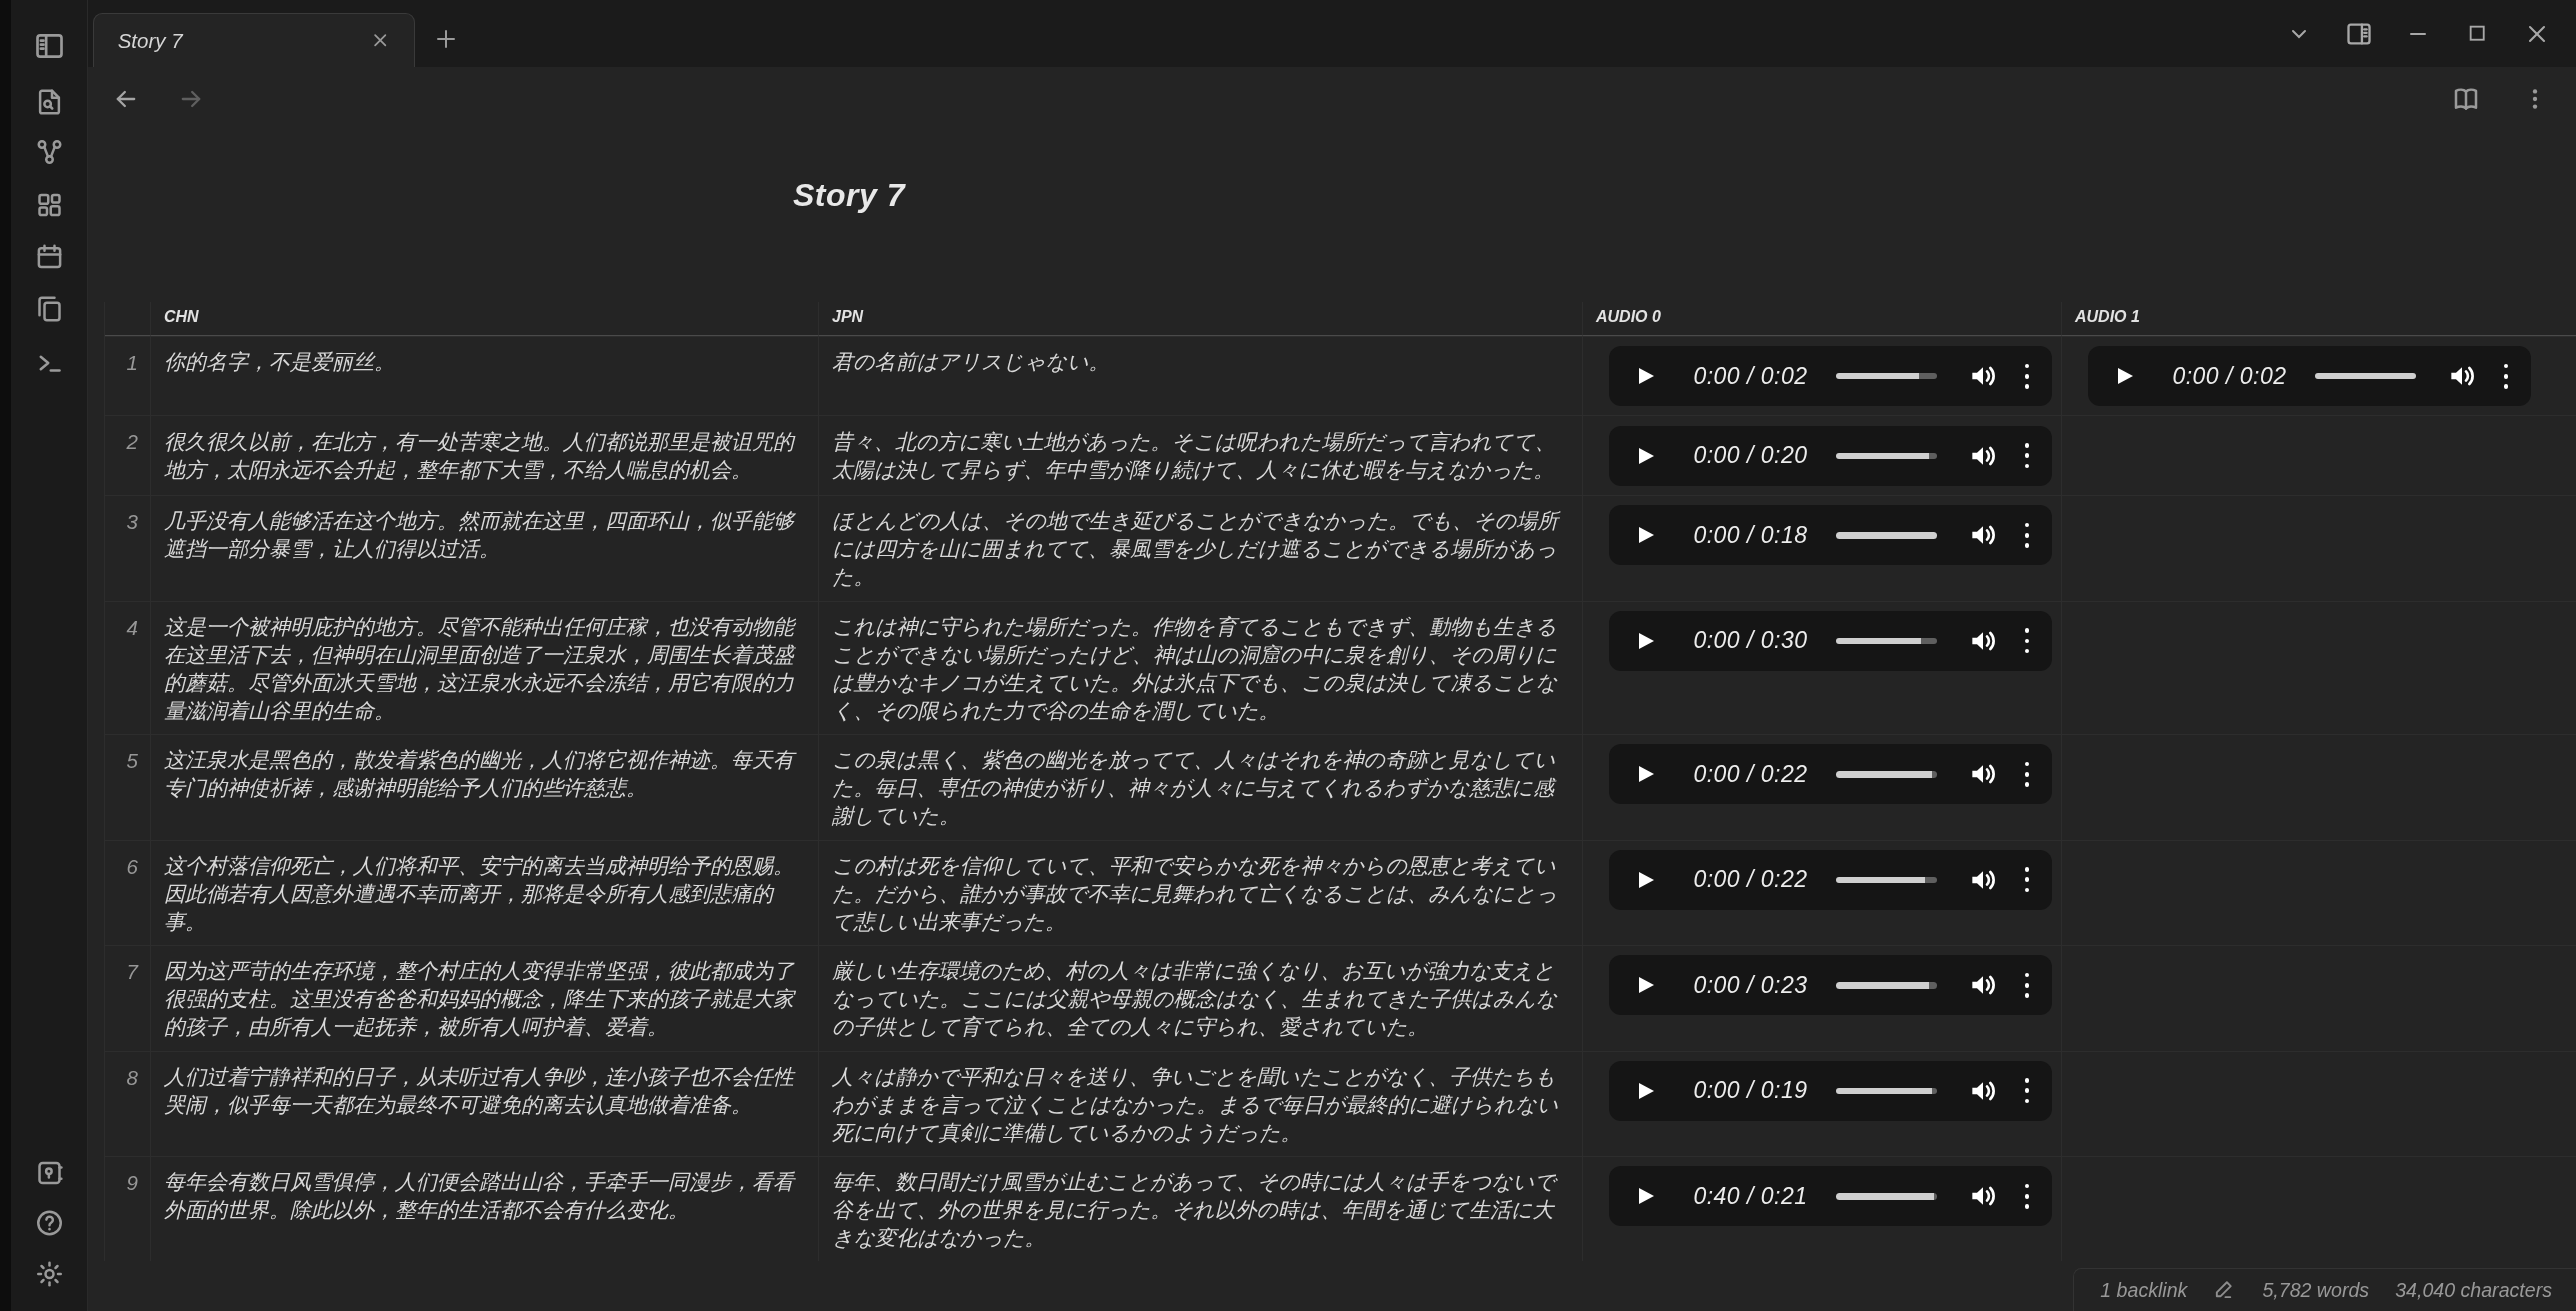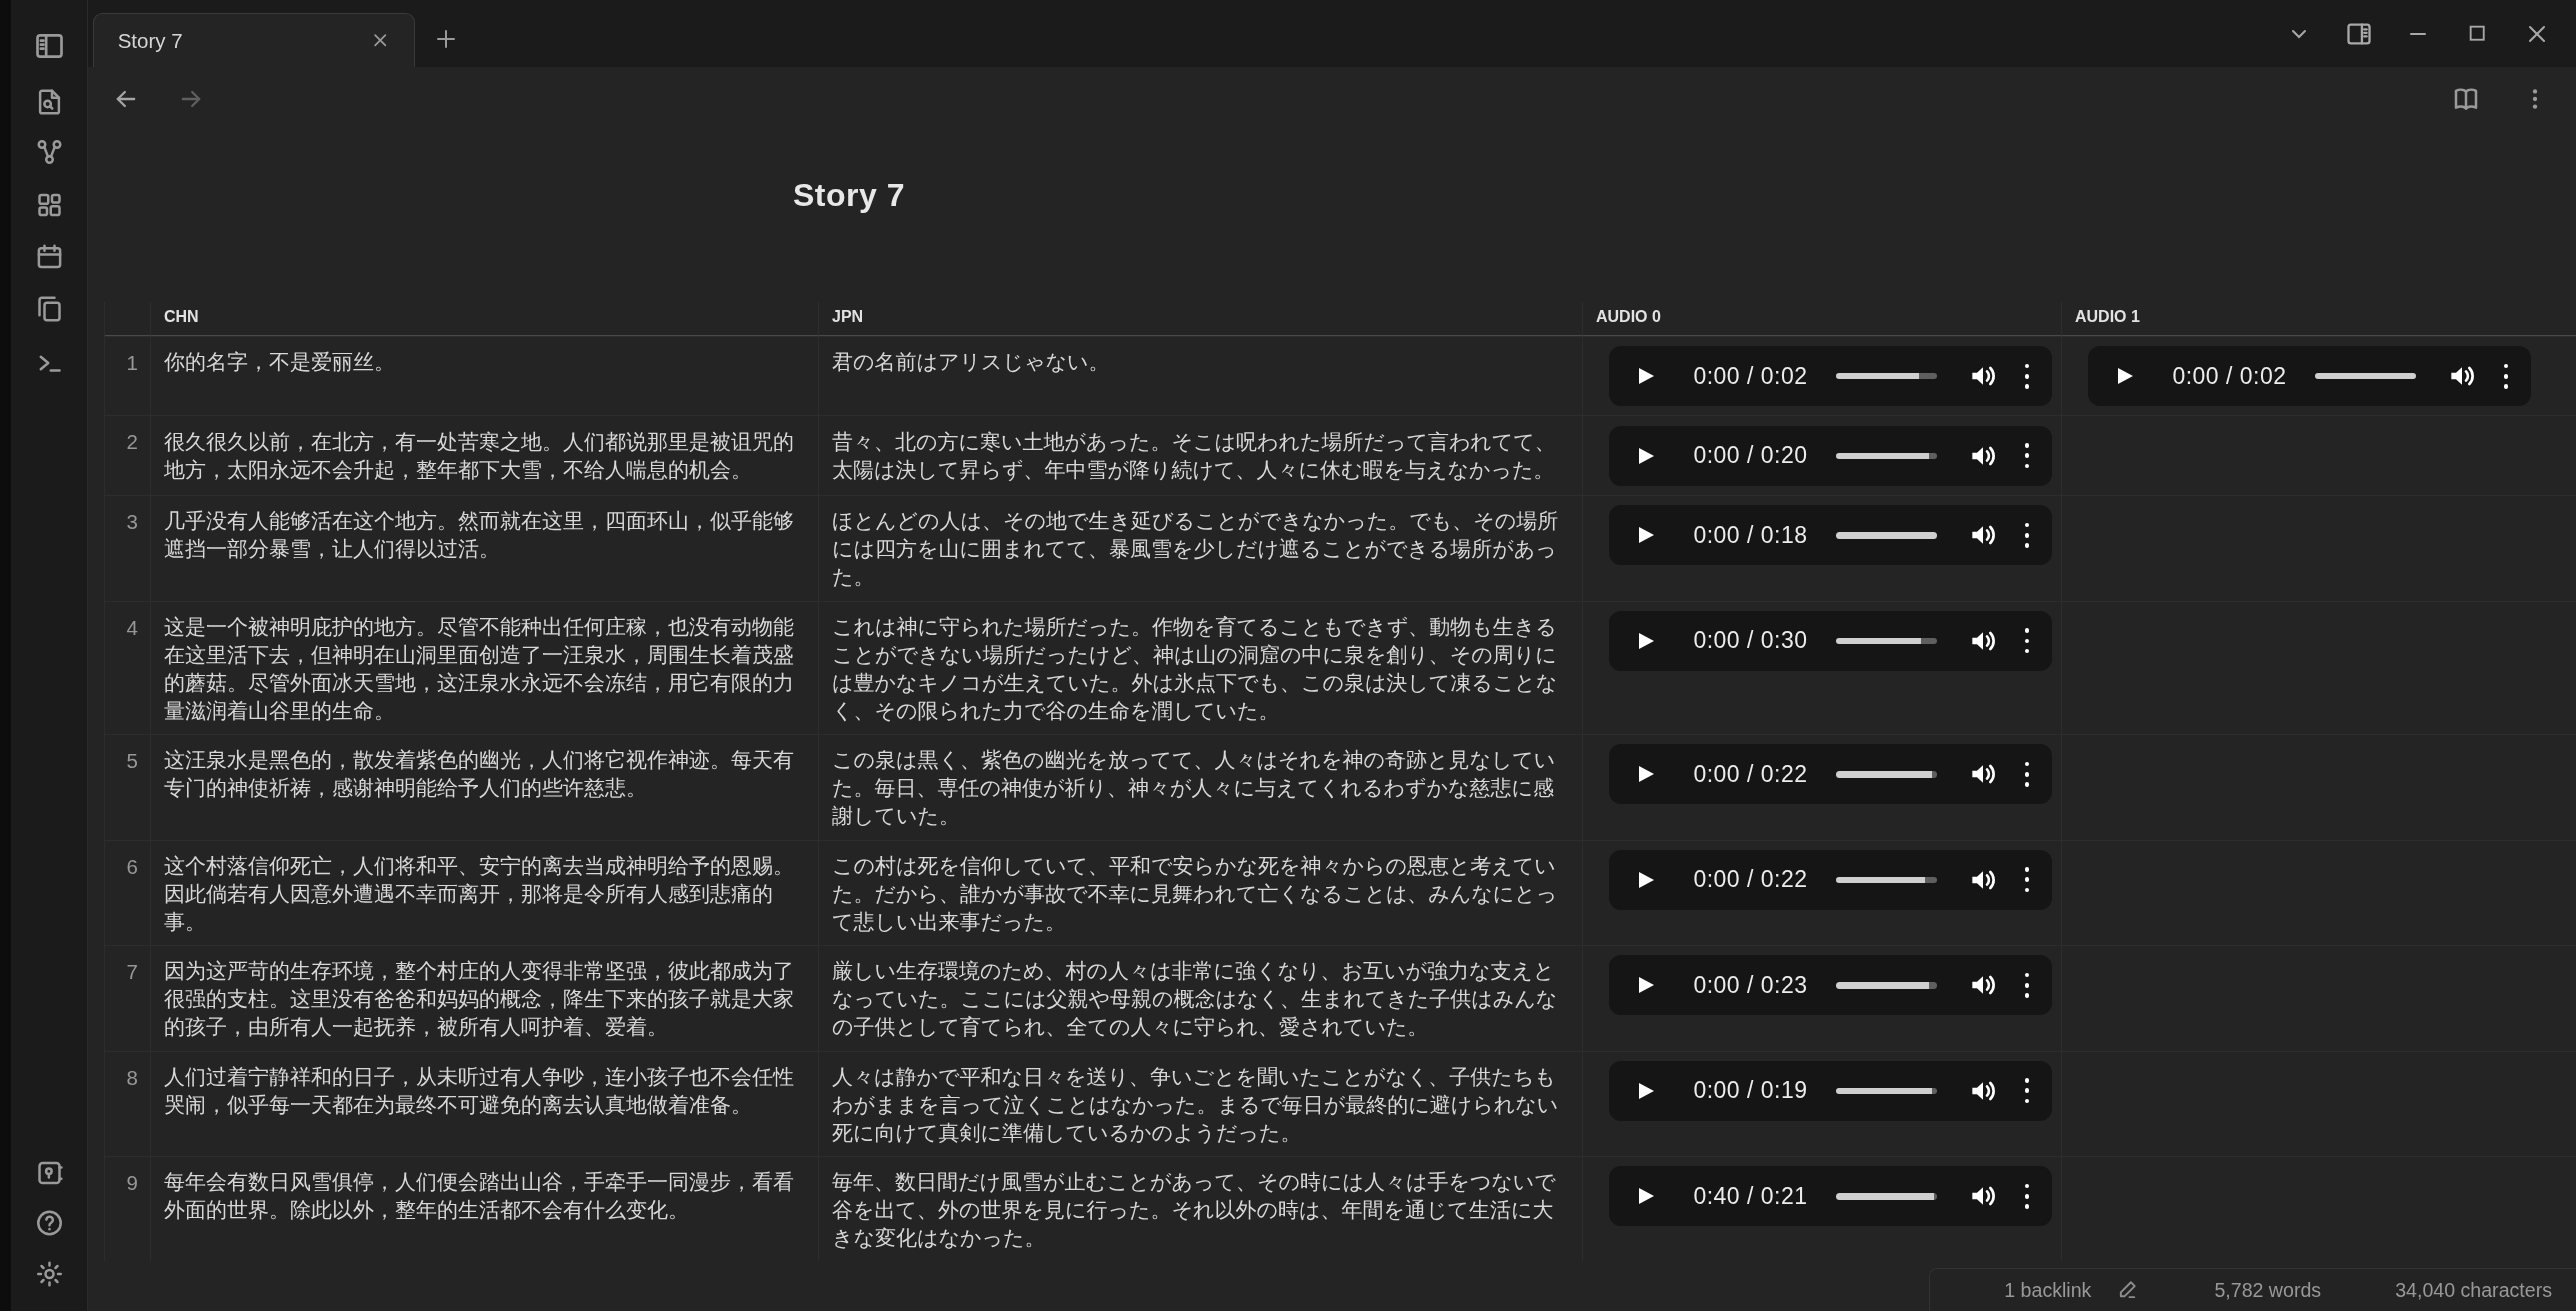--- a/index.html
+++ b/index.html
@@ -2,21 +2,21 @@
 <html style="font-size:15px"><head>
 <meta charset="utf-8">
 <style>
   * { box-sizing: border-box; margin: 0; padding: 0; }
   html,body {
     width: 2576px; height: 1311px;
     background: #101010;
     overflow: hidden;
     font-family: "Liberation Sans", "DejaVu Sans", sans-serif;
   }
-  .app { position: relative; width: 2576px; height: 1311px; }
+  .app { position: relative; width: 2576px; height: 1311px; font-style: italic; }
 
   
   .edge-strip { position:absolute; left:0; top:0; width:11.2px; height:1311px; background:#0d0d0d; }
 
   
   .ribbon {
     position:absolute; left:11.2px; top:0; width:77px; height:1311px;
     background:#1b1b1b; border-right:0.9px solid #2a2a2a;
   }
   .ribbon .ric {
@@ -106,21 +106,21 @@
   .ap-more i { width:4.7px; height:4.7px; border-radius:50%; background:#ffffff; display:block; }
 
   
   .status-bar {
     position:absolute; right:0; bottom:0; height:43px;
     background:#232323; border:0.9px solid #333333; border-right:none; border-bottom:none;
     border-top-left-radius:8.4px;
     display:flex; align-items:center; gap:26px; padding:0 24px 0 26px;
     z-index:5;
   }
-  .sb-item { font-size:19.6px; color:#989898; white-space:nowrap;margin-left:48px; }
+  .sb-item { font-size:19.6px; color:#989898; white-space:nowrap; }
   .sb-icon svg { stroke:#8d8d8d; fill:none; stroke-width:2; stroke-linecap:round; stroke-linejoin:round; }
 </style>
 </head>
 <body>
 
 <div class="app">
   <div class="edge-strip"></div>
 
   <aside class="ribbon">
     <div class="ric" style="top:24px">

